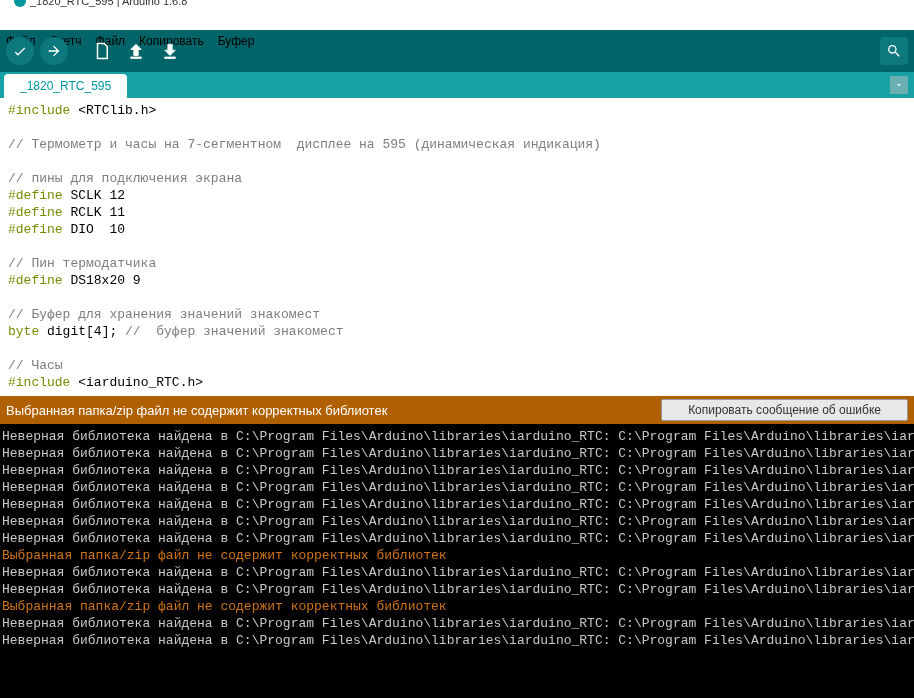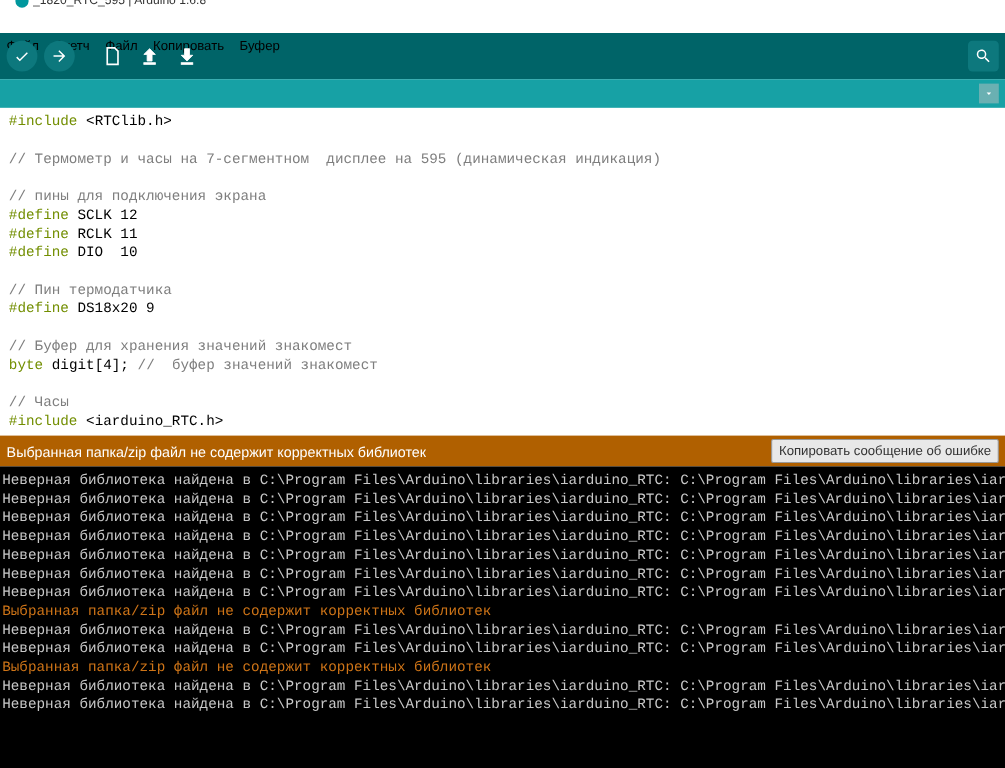--- a/index.html
+++ b/index.html
@@ -23,21 +23,21 @@
 .tab { height: 24px; background: #fff; border-radius: 4px 4px 0 0; padding: 0 16px; display: flex; align-items: center; font-size: 12px; color: #00979d; }
 .tab-menu { position: absolute; right: 6px; top: 4px; width: 18px; height: 18px; background: #6ab0b2; display: flex; align-items: center; justify-content: center; cursor: pointer; }
 .tab-menu svg { width: 10px; height: 10px; fill: #fff; }
 
 .editor { background: #fff; height: 298px; padding: 4px 8px; font-family: Liberation Mono, monospace; font-size: 13px; line-height: 17px; overflow: hidden; white-space: pre; }
 .tok-pre { color: #728e00; }
 .tok-kw { color: #728e00; }
 .tok-com { color: #7e7e7e; }
 
 .statusbar { height: 28px; background: #b06000; color: #fff; display: flex; align-items: center; padding: 0 6px; font-size: 13px; }
-.copy-btn { background: #e8e8e8; color: #333; border: 1px solid #999; border-radius: 2px; padding: 3px 6px; font-size: 12px; cursor: pointer; }
+.copy-btn { background: #e8e8e8; color: #333; border: 1px solid #999; border-radius: 2px; padding: 3px 26px; font-size: 12px; cursor: pointer; }
 
 .console { background: #000; color: #c8c8c8; font-family: "Consolas", "Courier New", monospace; font-size: 13px; line-height: 17px; padding: 4px 2px; height: 274px; overflow: hidden; white-space: pre; }
 .con-err { color: #ce7417; }
 </style>
 </head>
 <body>
 
 <div class="titlebar">
   <div class="title-icon"></div>
   <div class="titlebar-text">_1820_RTC_595 | Arduino 1.6.8</div>
@@ -82,20 +82,23 @@
   </div>
   <div class="spacer"></div>
   <div class="tool-btn" style="border-radius:4px">
     <svg viewBox="0 0 24 24">
         <path d="M15.5 14h-.8l-.3-.3a6.5 6.5 0 10-.7.7l.3.3v.8l5 5 1.5-1.5-5-5zm-6 0a4.5 4.5 0 110-9 4.5 4.5 0 010 9z"></path>
       </svg>
   </div>
 </div>
 
 <div class="tabbar">
+  <div class="tab">
+    <span>_1820_RTC_595</span>
+  </div>
   <div class="tab-menu">
     <svg viewBox="0 0 24 24">
         <path d="M7 10l5 5 5-5z"></path>
       </svg>
   </div>
 </div>
 
 <div class="editor"><span class="tok-pre">#include</span><span> &lt;RTClib.h&gt;</span>
 <span></span>
 <span class="tok-com">// Термометр и часы на 7-сегментном  дисплее на 595 (динамическая индикация)</span>

